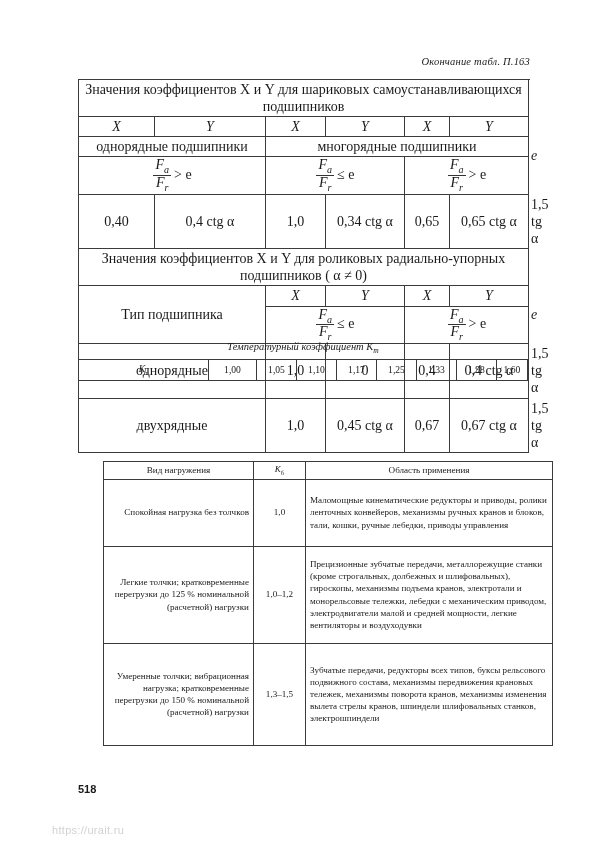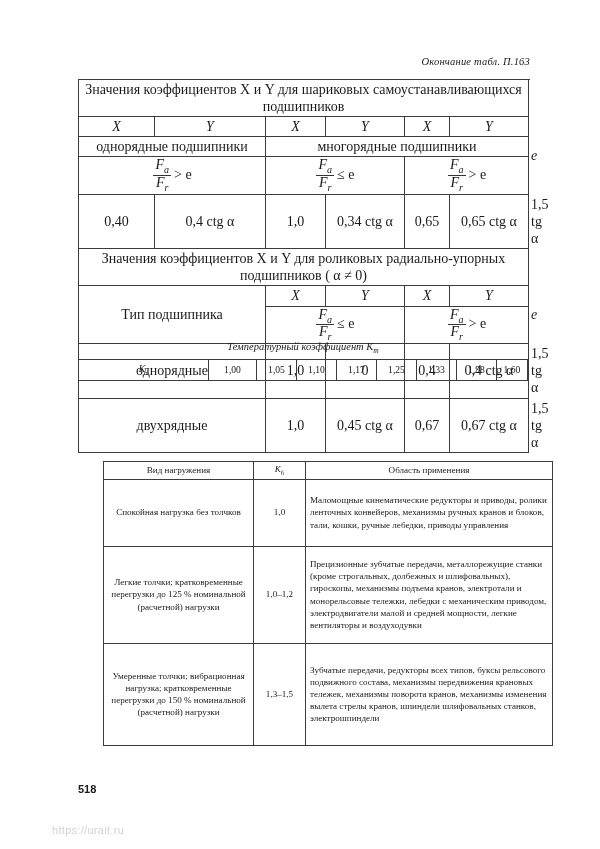--- a/index.html
+++ b/index.html
@@ -109,21 +109,21 @@
     top: 824px;
     font-size: 11px;
     color: #d2d2d2;
     font-family: "Liberation Sans", sans-serif;
     letter-spacing: .3px;
   }
 
   
   #block-165 table.doc { font-size: 9.1px; line-height: 1.33; }
   #block-165 td.appl { text-align: left; padding: 3px 4px; }
-  #block-165 td.kind { text-align: center; padding: 3px 4px; }
+  #block-165 td.kind { text-align: right; padding: 3px 4px; }
   #block-165 td.kb   { text-align: center; }
 
   
   #block-164 table.doc { font-size: 9.6px; }
   #block-164 td { padding: 3px 2px; }
 </style>
 </head>
 <body>
 
 <div class="page">

